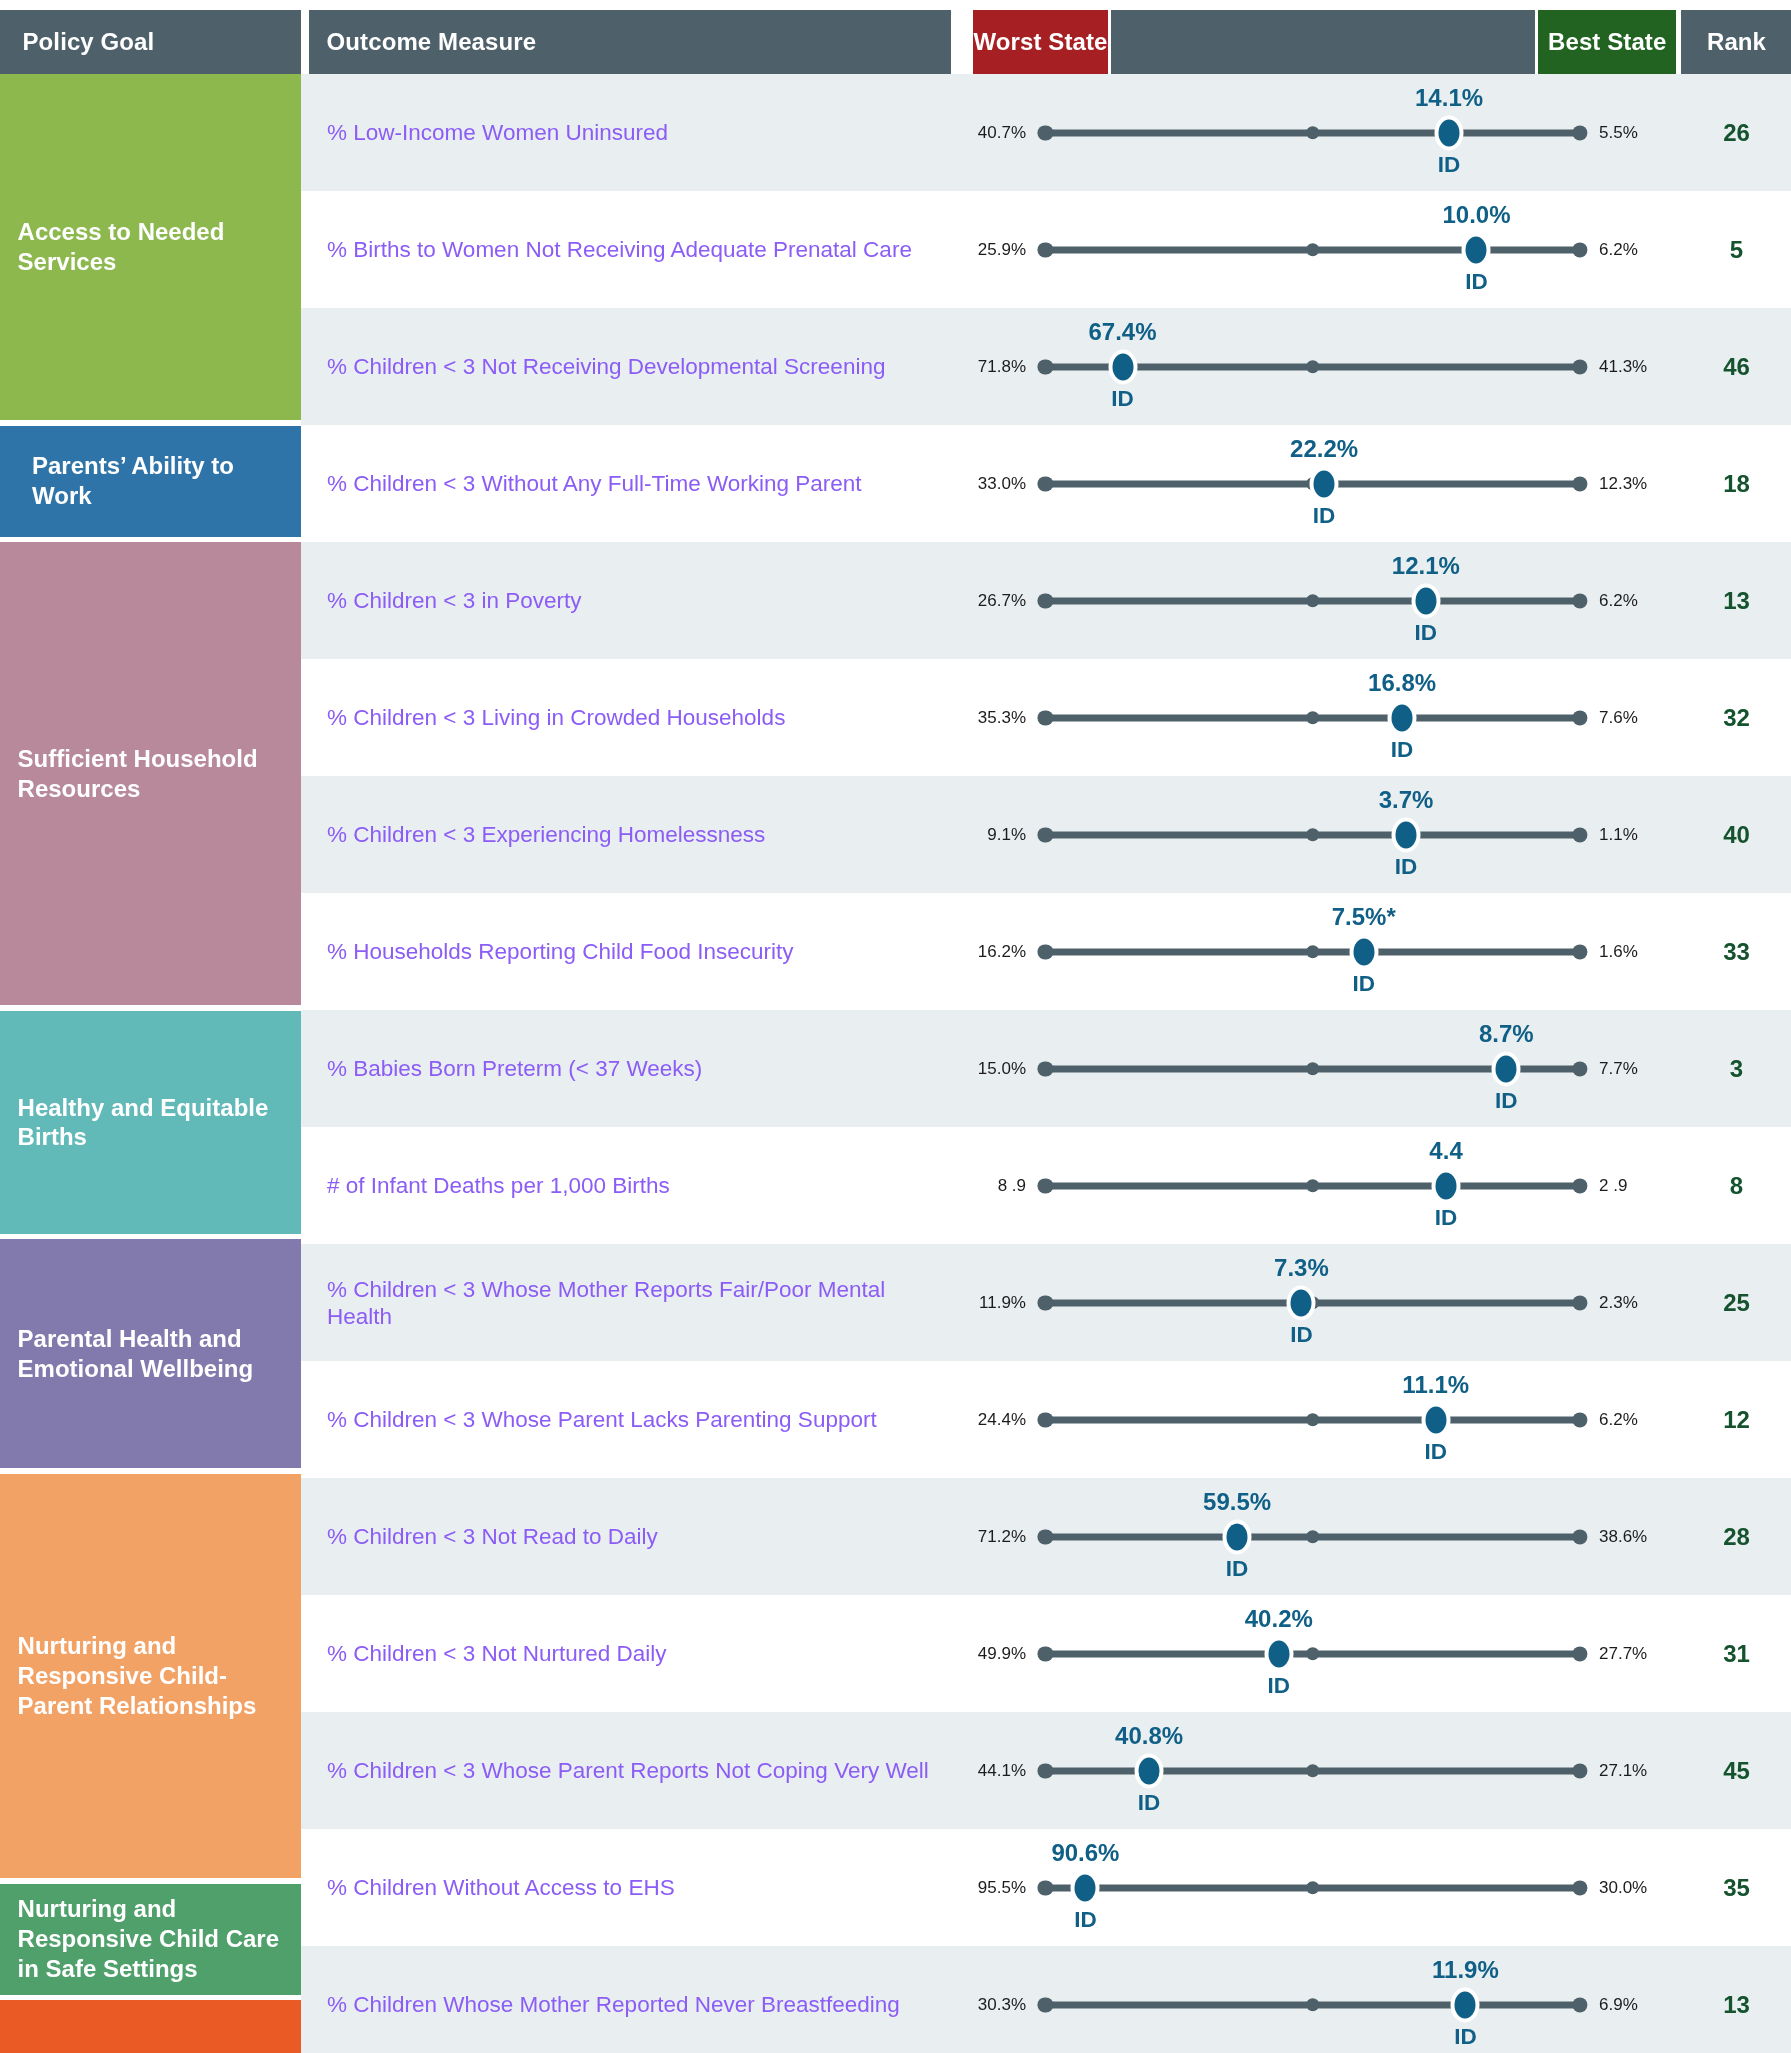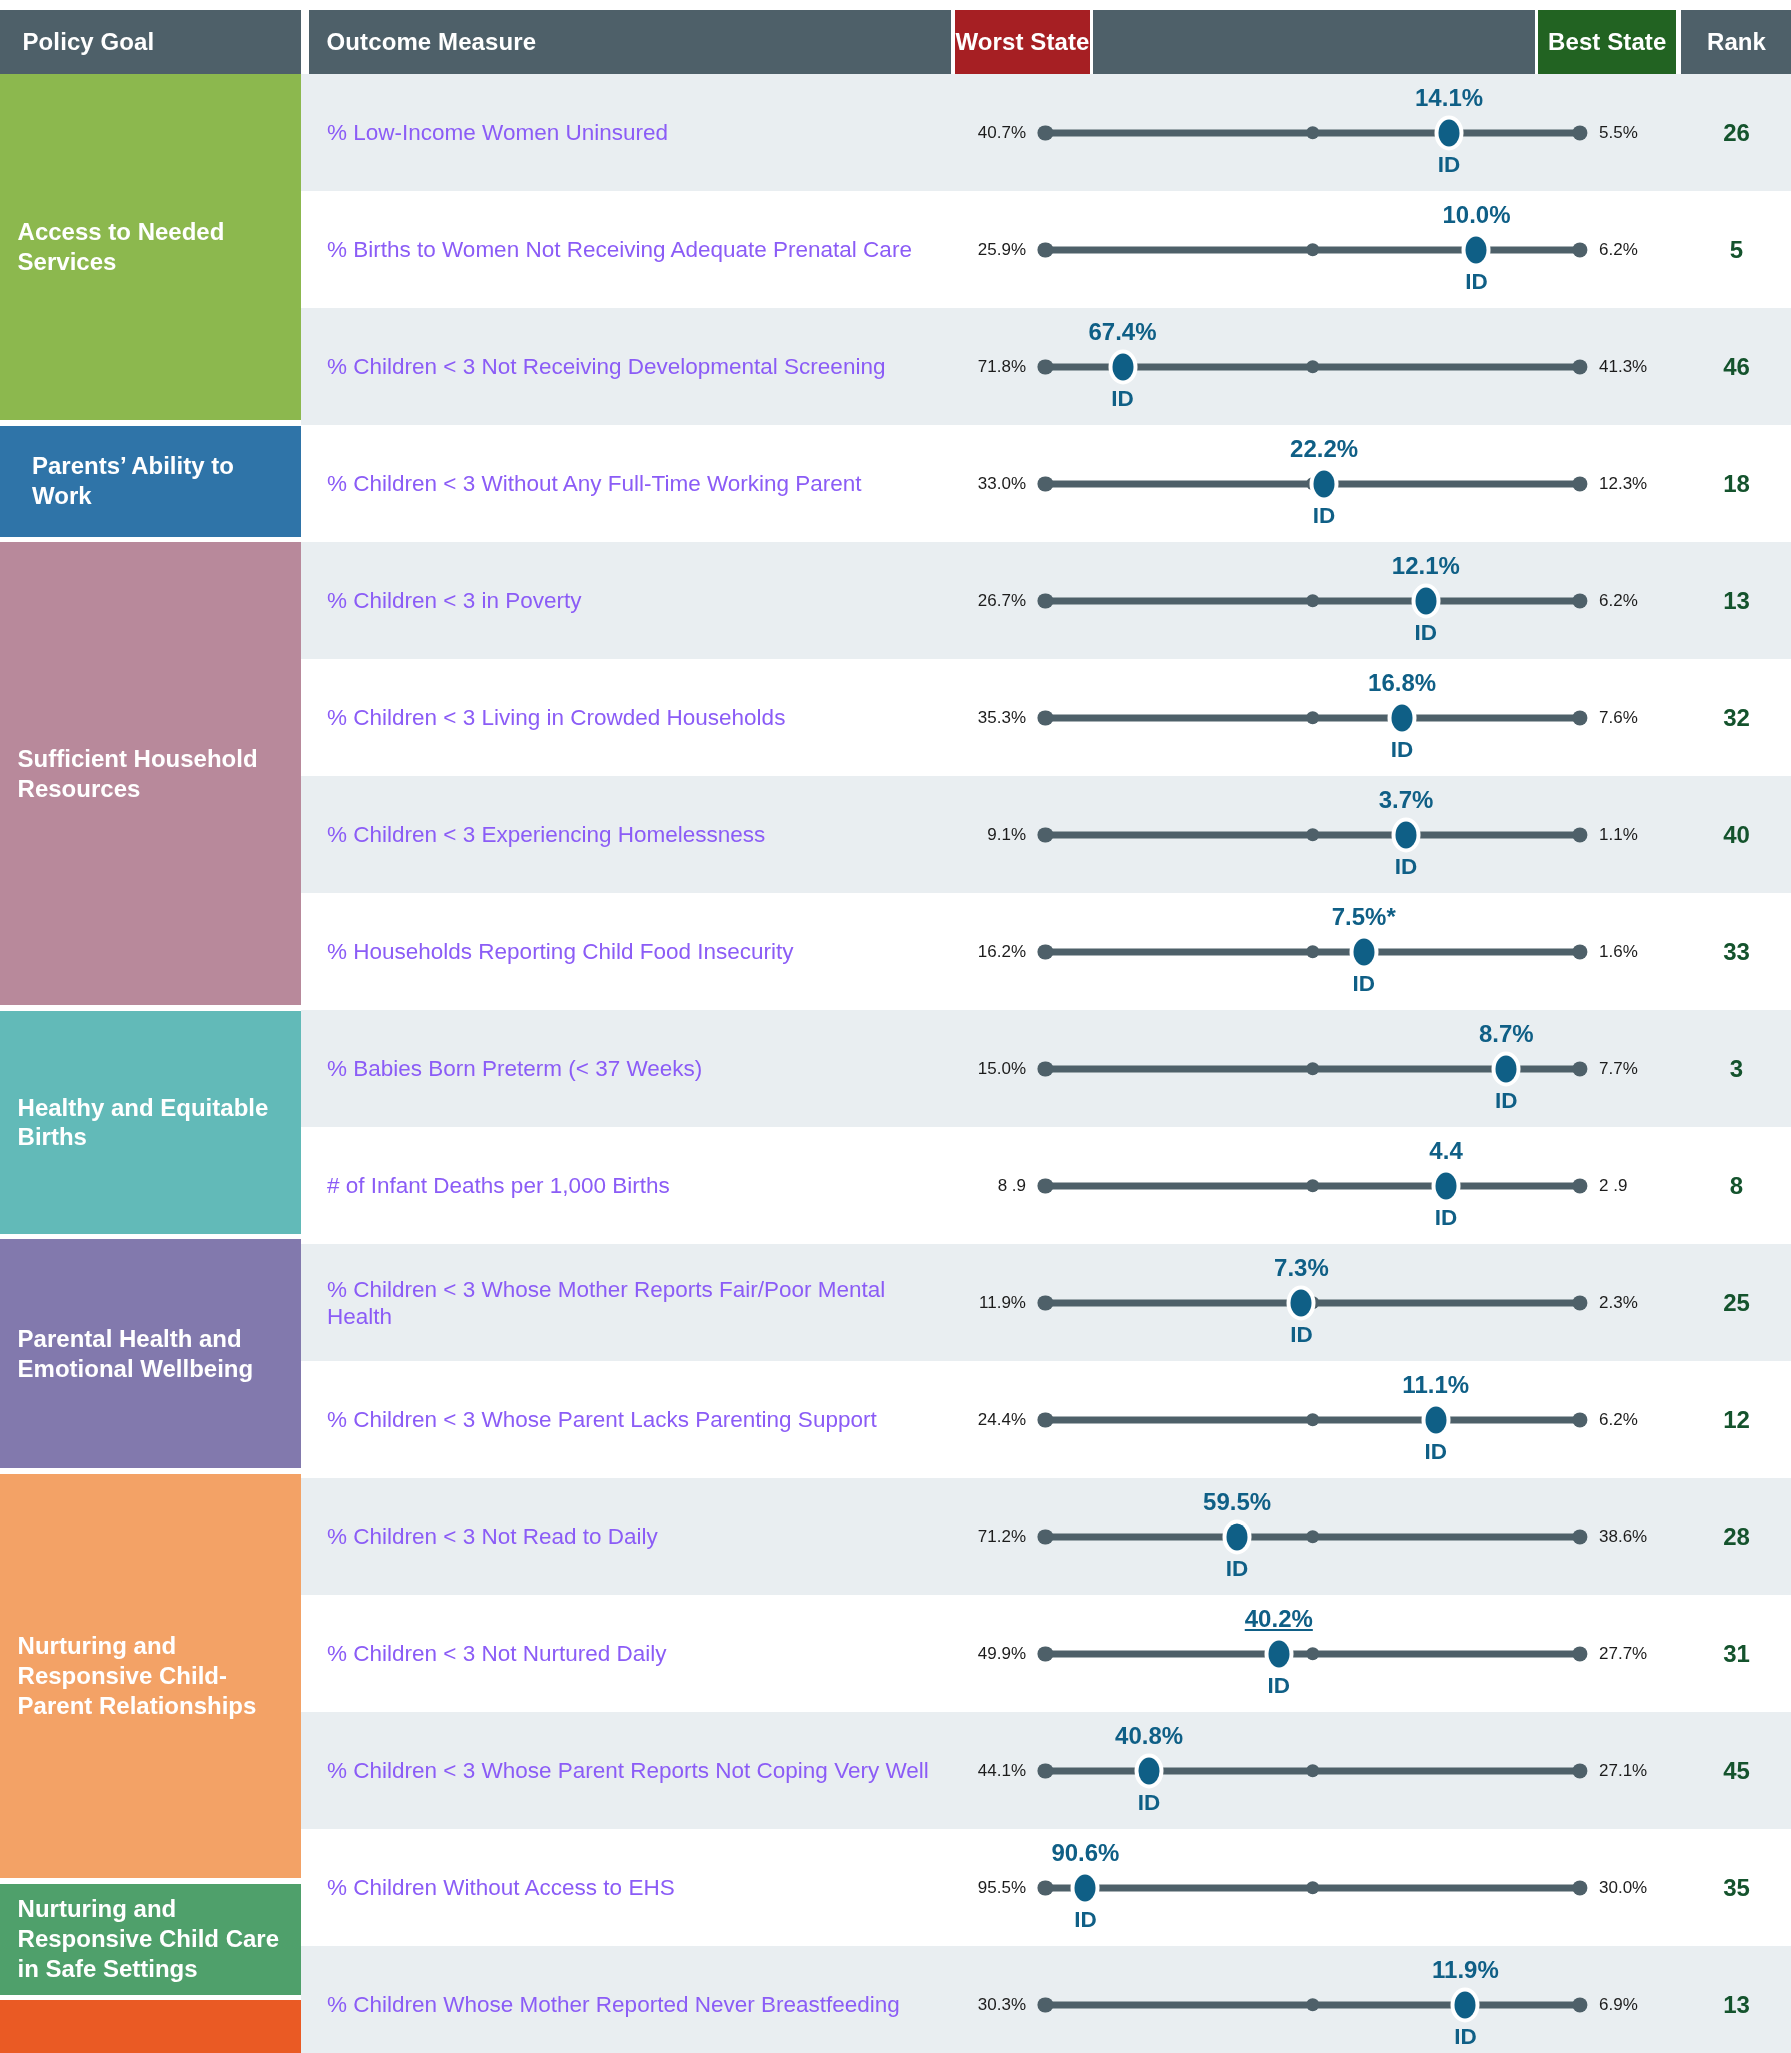--- a/index.html
+++ b/index.html
@@ -34,21 +34,21 @@
     display: flex;
     align-items: center;
     height: 64px;
     letter-spacing: 0.1px;
   }
   .hd-policy   { width: 301px;  padding-left: 22.5px; }
   .hd-gap      { width: 8px; background: #fff; }
   .hd-measure  { flex: 0 0 642px; padding-left: 17.6px; }
   .hd-worst {
     width: 135px; background: #a61f23; justify-content: center;
-    margin-left: 4px;
+    margin-left: 22px;
   }
   .hd-mid { flex: 1 1 auto; margin-left: 3.2px; }
   .hd-best {
     width: 138px; background: #226322; justify-content: center;
     margin-left: 3.2px;
   }
   .hd-rank {
     width: 111px; justify-content: center; margin-left: 4.8px;
   }
 
@@ -404,21 +404,21 @@
         </div>
         <div class="row plain">
           <div class="measure">% Children &lt; 3 Not Nurtured Daily</div>
           <div class="worstval">49.9%</div>
           <div class="track-cell">
             <div class="track"></div>
             <div class="cap left"></div>
             <div class="cap right"></div>
             <div class="midpt"></div>
             <div class="marker" style="left: calc(43.6937% + 0.8px);"></div>
-            <div class="marker-val" style="left: calc(43.6937% + 0.8px); text-decoration: underline;">40.2%</div>
+            <div class="marker-val" style="left: calc(43.6937% + 0.8px);">40.2%</div>
             <div class="marker-lbl" style="left: calc(43.6937% + 0.8px);">ID</div>
           </div>
           <div class="bestval">27.7%</div>
           <div class="rank">31</div>
         </div>
         <div class="row alt">
           <div class="measure">% Children &lt; 3 Whose Parent Reports Not Coping Very Well</div>
           <div class="worstval">44.1%</div>
           <div class="track-cell">
             <div class="track"></div>

